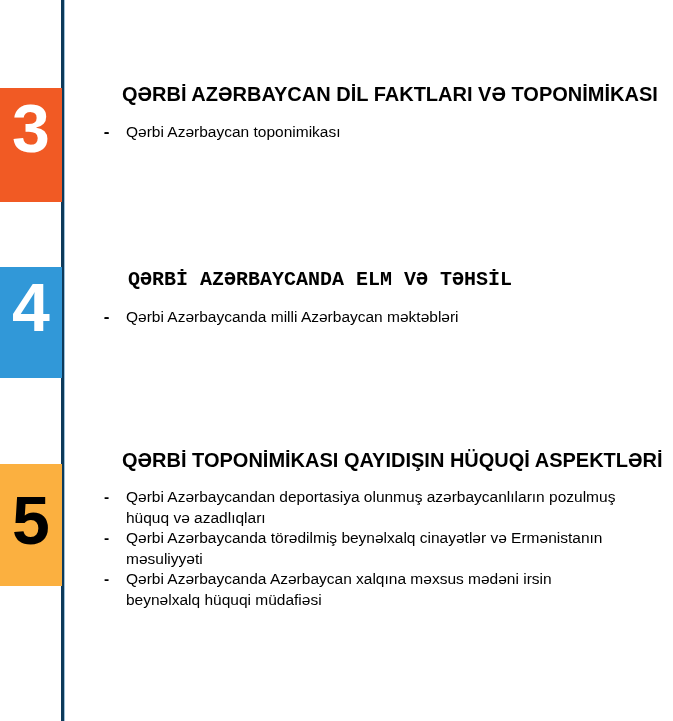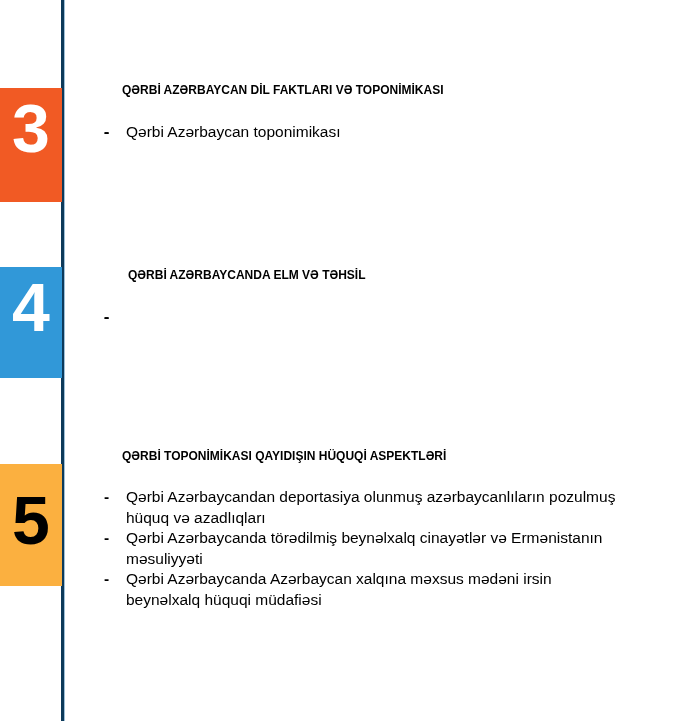--- a/index.html
+++ b/index.html
@@ -11,21 +11,21 @@
       position: absolute; left: 61px; top: 0; width: 3px; height: 721px;
       background: #0d3a5a; border-right: 1px solid #9fc0d8;
     }
     .num-box {
       position: absolute; left: 0; width: 62px;
       display: flex; align-items: flex-start; justify-content: center;
       font-weight: bold; font-size: 68px; line-height: 1;
     }
     .num-box span { display: block; margin-top: 6px; }
     .title {
-      position: absolute; font-weight: bold; font-size: 12px; letter-spacing: 0;
+      position: absolute; font-weight: bold; font-size: 20px; letter-spacing: 0;
       white-space: nowrap;
     }
     .list {
       position: absolute; left: 104px; margin: 0; padding: 0; list-style: none;
       font-size: 15.5px; line-height: 20.5px;
     }
     .list li { position: relative; padding-left: 22px; }
     .list li .dash {
       position: absolute; left: 0; top: 0; font-weight: bold;
     }
@@ -40,24 +40,24 @@
 </div>
 <div class="title" style="left:122px;top:83px;">QƏRBİ AZƏRBAYCAN DİL FAKTLARI VƏ TOPONİMİKASI</div>
 <ul class="list" style="top:122px;">
   <li><span class="dash">-</span></li>
   <li><span class="dash">-</span><span>Qərbi Azərbaycan toponimikası</span></li>
 </ul>
 
 <div class="num-box" style="top:267px;height:111px;background:#3198d8;color:#ffffff;">
   <span>4</span>
 </div>
-<div class="title" style="left:128px;top:268px;">QƏRBİ AZƏRBAYCANDA ELM VƏ TƏHSİL</div>
+<div class="title" style="left:128px;top:268px;font-family:Liberation Mono, monospace;">QƏRBİ AZƏRBAYCANDA ELM VƏ TƏHSİL</div>
 <ul class="list" style="top:307px;">
   <li><span class="dash">-</span></li>
-  <li><span class="dash">-</span></li>
+  <li><span class="dash">-</span><span>Qərbi Azərbaycanda milli Azərbaycan məktəbləri</span></li>
 </ul>
 
 <div class="num-box" style="top:464px;height:122px;background:#fbb040;color:#000000;">
   <span style="margin-top:22px;">5</span>
 </div>
 <div class="title" style="left:122px;top:449px;">QƏRBİ TOPONİMİKASI QAYIDIŞIN HÜQUQİ ASPEKTLƏRİ</div>
 <ul class="list" style="top:487px;width:520px;">
   <li><span class="dash">-</span><span>Qərbi Azərbaycandan deportasiya olunmuş azərbaycanlıların pozulmuş hüquq və azadlıqları</span></li>
   <li><span class="dash">-</span><span>Qərbi Azərbaycanda törədilmiş beynəlxalq cinayətlər və Ermənistanın məsuliyyəti</span></li>
   <li><span class="dash">-</span><span>Qərbi Azərbaycanda Azərbaycan xalqına məxsus mədəni irsin beynəlxalq hüquqi müdafiəsi</span></li>

